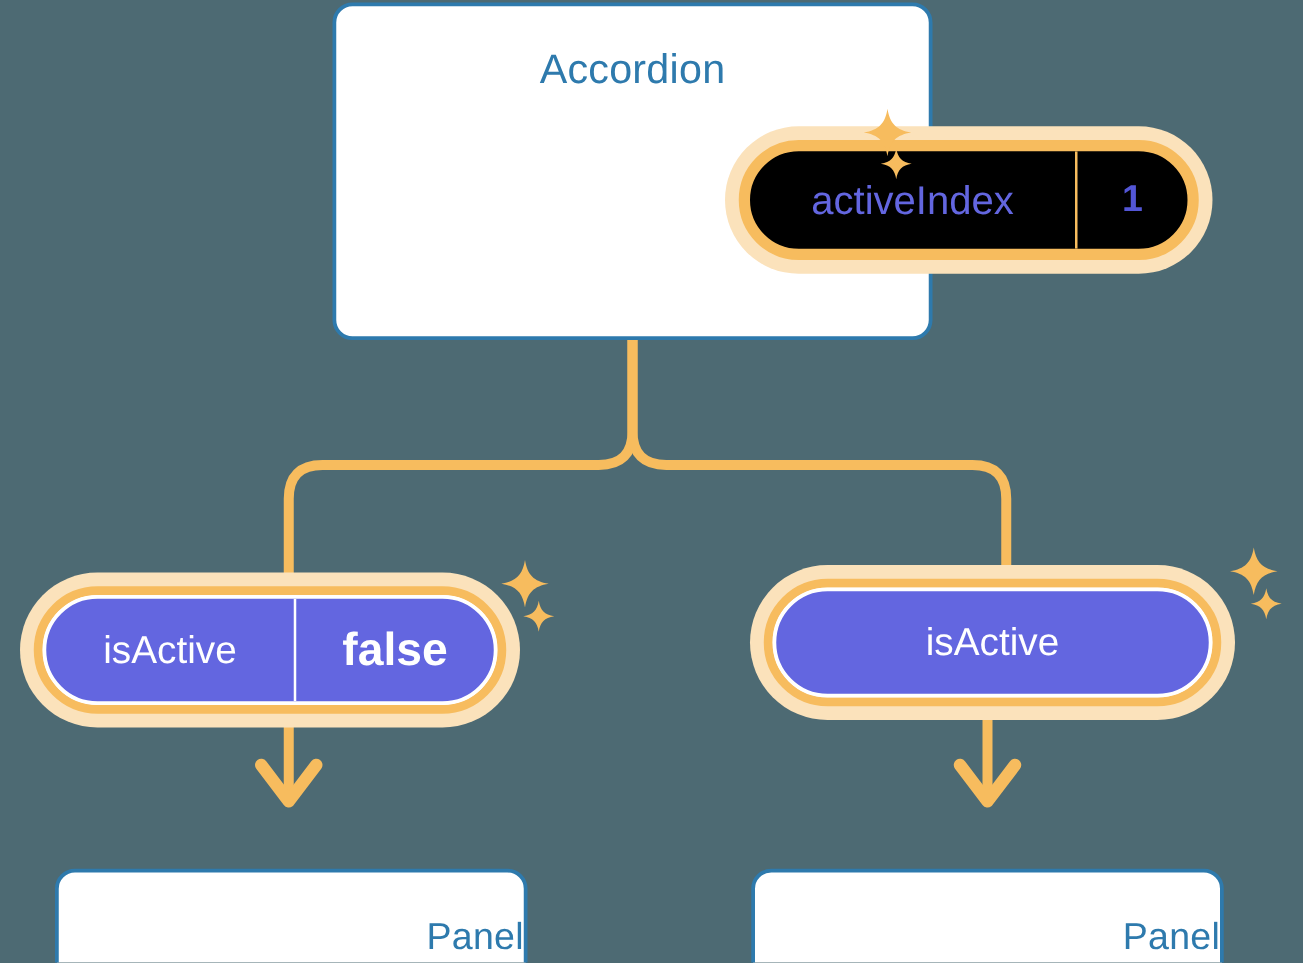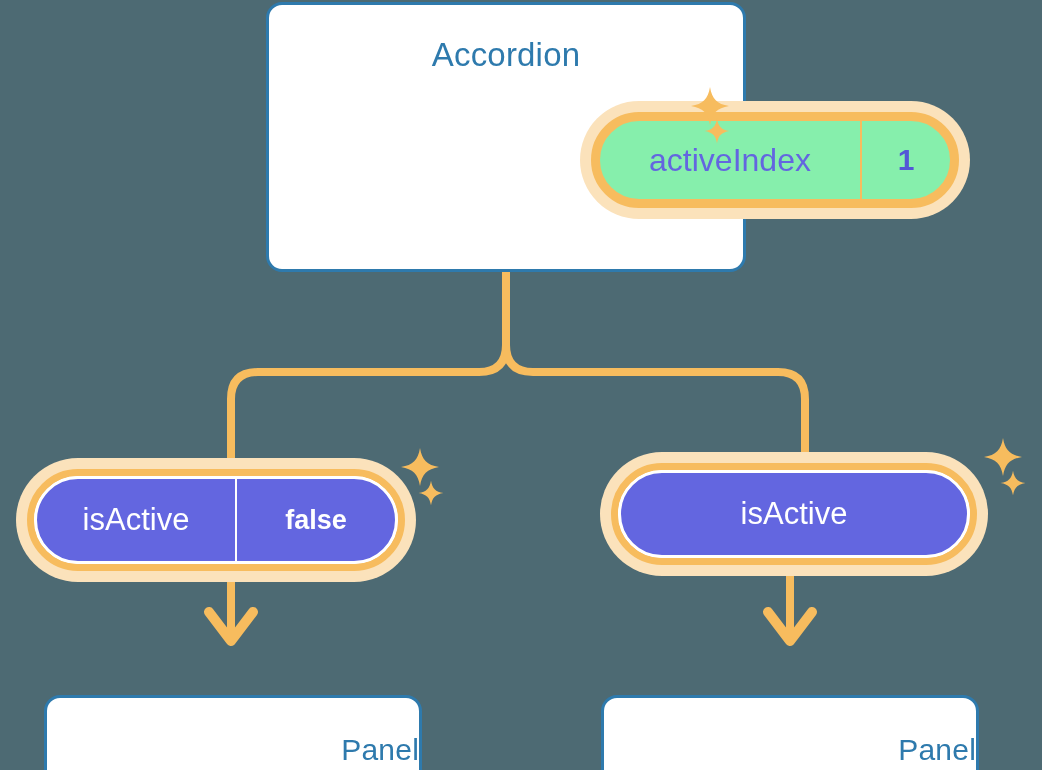--- a/index.html
+++ b/index.html
@@ -104,21 +104,21 @@
 
   .pill-seg {
     display: flex;
     align-items: center;
     justify-content: center;
     white-space: nowrap;
   }
 
   
   .pill-light .pill-ring {
-    background: #86efac;
+    background: #000000;
   }
   .pill-light .pill-seg-name {
     color: #6366e0;
     font-size: 32px;
     font-weight: 400;
     padding: 0 24px;
   }
   .pill-light .pill-seg-value {
     color: #5356d6;
     font-size: 30px;
@@ -141,21 +141,21 @@
     overflow: hidden;
   }
   .pill-solid .pill-seg-name {
     color: #ffffff;
     font-size: 31px;
     font-weight: 400;
     padding: 0 26px;
   }
   .pill-solid .pill-seg-value {
     color: #ffffff;
-    font-size: 27px;
+    font-size: 37px;
     font-weight: 700;
     padding: 0 28px;
     border-left: 2px solid #ffffff;
   }
 
   
   .sparkle {
     position: absolute;
     z-index: 5;
     pointer-events: none;

